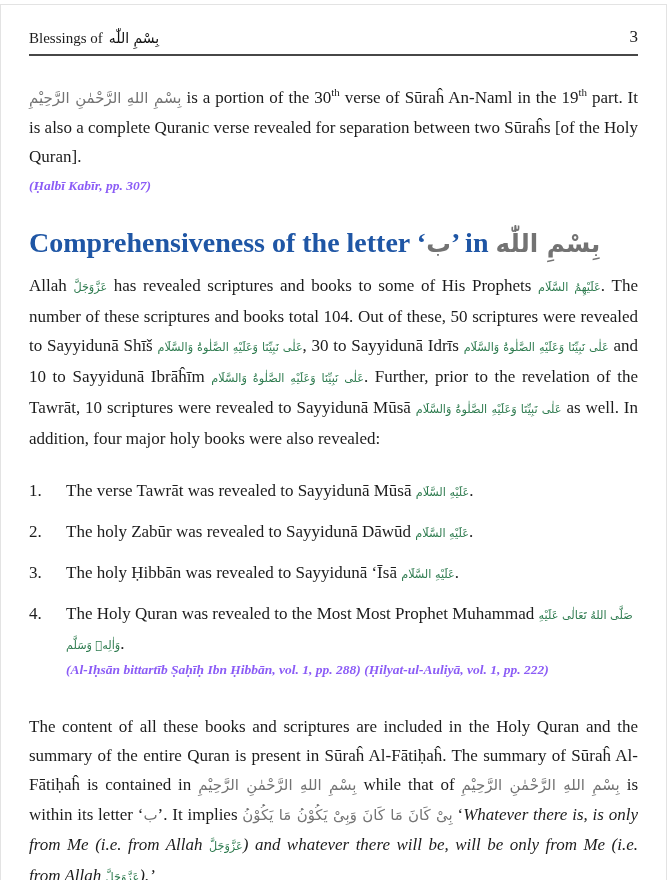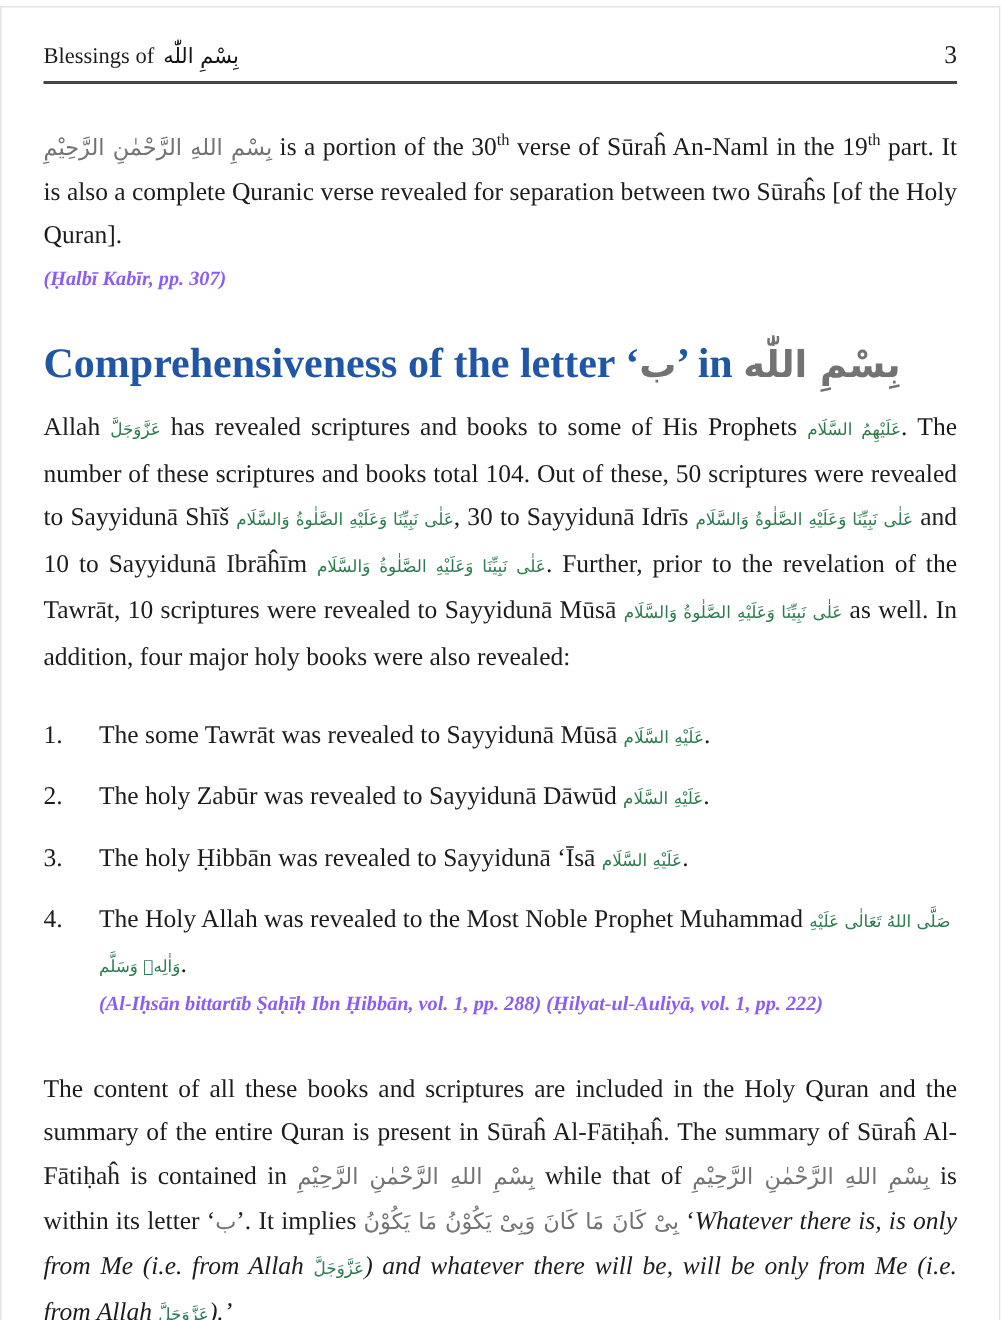--- a/index.html
+++ b/index.html
@@ -124,34 +124,34 @@
     <p class="body-para mt-para1"><span class="seg-ar">بِسْمِ اللهِ الرَّحْمٰنِ الرَّحِيْمِ</span><span class="seg-en"> is a portion of the 30</span><sup class="seg-sup">th</sup><span class="seg-en"> verse of Sūraĥ An-Naml in the 19</span><sup class="seg-sup">th</sup><span class="seg-en"> part. It is also a complete Quranic verse revealed for separation between two Sūraĥs [of the Holy Quran].</span></p>
     <p class="ref">(Ḥalbī Kabīr, pp. 307)</p>
 
     <h2 class="section-heading mt-h1"><span class="seg-en">Comprehensiveness of the letter ‘</span><span class="seg-ar">ب</span><span class="seg-en">’ in </span><span class="seg-ar">بِسْمِ اللّٰه</span></h2>
 
     <p class="body-para mt-para2"><span class="seg-en">Allah </span><span class="seg-arsm">عَزَّوَجَلَّ</span><span class="seg-en"> has revealed scriptures and books to some of His Prophets </span><span class="seg-arsm">عَلَيْهِمُ السَّلَام</span><span class="seg-en">. The number of these scriptures and books total 104. Out of these, 50 scriptures were revealed to Sayyidunā Shīš </span><span class="seg-arsm">عَلٰى نَبِيِّنَا وَعَلَيْهِ الصَّلٰوةُ وَالسَّلَام</span><span class="seg-en">, 30 to Sayyidunā Idrīs </span><span class="seg-arsm">عَلٰى نَبِيِّنَا وَعَلَيْهِ الصَّلٰوةُ وَالسَّلَام</span><span class="seg-en"> and 10 to Sayyidunā Ibrāĥīm </span><span class="seg-arsm">عَلٰى نَبِيِّنَا وَعَلَيْهِ الصَّلٰوةُ وَالسَّلَام</span><span class="seg-en">. Further, prior to the revelation of the Tawrāt, 10 scriptures were revealed to Sayyidunā Mūsā </span><span class="seg-arsm">عَلٰى نَبِيِّنَا وَعَلَيْهِ الصَّلٰوةُ وَالسَّلَام</span><span class="seg-en"> as well. In addition, four major holy books were also revealed:</span></p>
 
     <div class="book-list mt-list">
       <div class="list-row">
         <span class="list-num">1.</span>
-        <span class="list-text"><span class="seg-en">The some Tawrāt was revealed to Sayyidunā Mūsā </span><span class="seg-arsm">عَلَيْهِ السَّلَام</span><span class="seg-en">.</span></span>
+        <span class="list-text"><span class="seg-en">The verse Tawrāt was revealed to Sayyidunā Mūsā </span><span class="seg-arsm">عَلَيْهِ السَّلَام</span><span class="seg-en">.</span></span>
       </div>
       <div class="list-row">
         <span class="list-num">2.</span>
         <span class="list-text"><span class="seg-en">The holy Zabūr was revealed to Sayyidunā Dāwūd </span><span class="seg-arsm">عَلَيْهِ السَّلَام</span><span class="seg-en">.</span></span>
       </div>
       <div class="list-row">
         <span class="list-num">3.</span>
         <span class="list-text"><span class="seg-en">The holy Ḥibbān was revealed to Sayyidunā ‘Īsā </span><span class="seg-arsm">عَلَيْهِ السَّلَام</span><span class="seg-en">.</span></span>
       </div>
       <div class="list-row">
         <span class="list-num">4.</span>
         <span class="list-text">
-          <span><span class="seg-en">The Holy Allah was revealed to the Most Noble Prophet Muhammad </span><span class="seg-arsm">صَلَّى اللهُ تَعَالٰى عَلَيْهِ وَاٰلِهٖ وَسَلَّم</span><span class="seg-en">.</span></span>
+          <span><span class="seg-en">The Holy Quran was revealed to the Most Most Prophet Muhammad </span><span class="seg-arsm">صَلَّى اللهُ تَعَالٰى عَلَيْهِ وَاٰلِهٖ وَسَلَّم</span><span class="seg-en">.</span></span>
           <span class="ref list-ref" style="display:block">(Al-Iḥsān bittartīb Ṣaḥīḥ Ibn Ḥibbān, vol. 1, pp. 288) (Ḥilyat-ul-Auliyā, vol. 1, pp. 222)</span>
         </span>
       </div>
     </div>
 
     <p class="body-para mt-para3"><span class="seg-en">The content of all these books and scriptures are included in the Holy Quran and the summary of the entire Quran is present in Sūraĥ Al-Fātiḥaĥ. The summary of Sūraĥ Al-Fātiḥaĥ is contained in </span><span class="seg-ar">بِسْمِ اللهِ الرَّحْمٰنِ الرَّحِيْمِ</span><span class="seg-en"> while that of </span><span class="seg-ar">بِسْمِ اللهِ الرَّحْمٰنِ الرَّحِيْمِ</span><span class="seg-en"> is within its letter ‘</span><span class="seg-ar">ب</span><span class="seg-en">’. It implies </span><span class="seg-ar">بِىْ كَانَ مَا كَانَ وَبِىْ يَكُوْنُ مَا يَكُوْنُ</span><span class="seg-en"> ‘</span><span class="seg-en seg-it">Whatever there is, is only from Me (i.e. from Allah </span><span class="seg-arsm">عَزَّوَجَلَّ</span><span class="seg-en seg-it">) and whatever there will be, will be only from Me (i.e. from Allah </span><span class="seg-arsm">عَزَّوَجَلَّ</span><span class="seg-en seg-it">).’</span></p>
 
   </div>
 </div>
 

